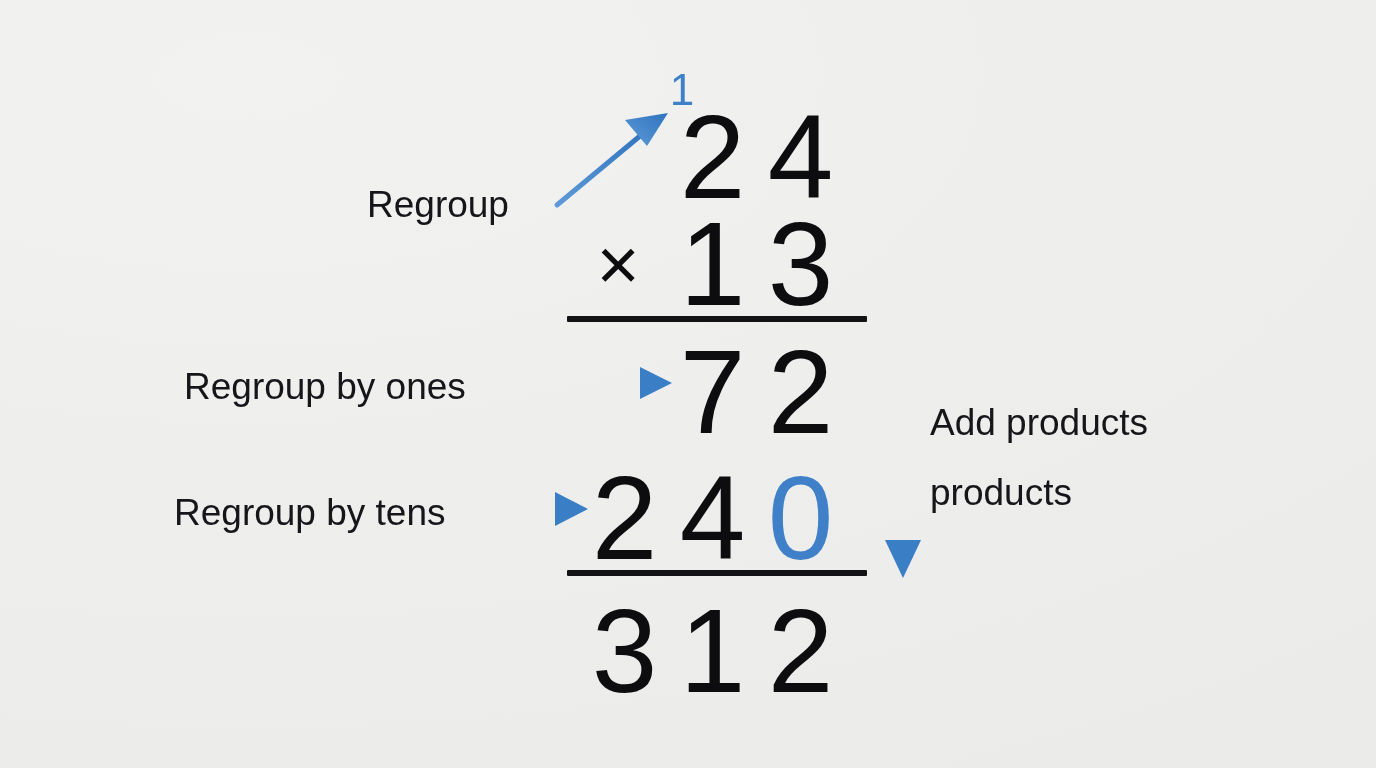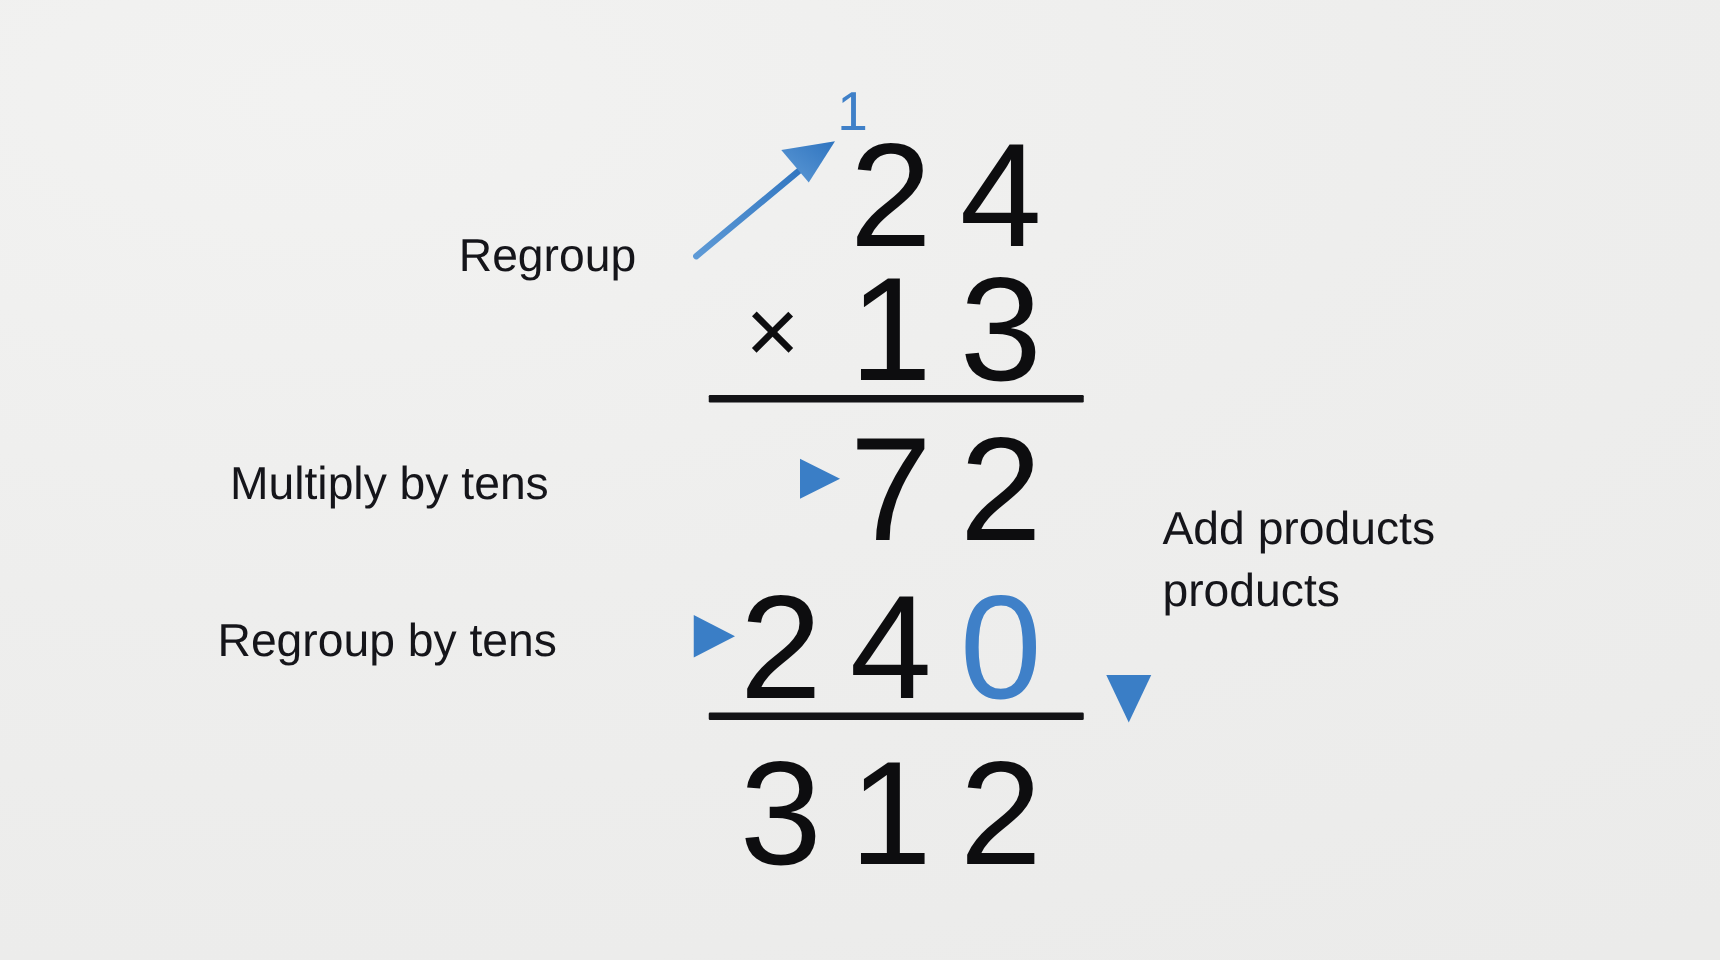--- a/index.html
+++ b/index.html
@@ -151,20 +151,20 @@
   <div class="digit blue" style="left:761px; top:459px;">0</div>
 
   <div class="rule" style="left:567px; top:570px; width:300px;"></div>
 
   <div class="digit" style="left:585px; top:592px;">3</div>
   <div class="digit" style="left:673px; top:592px;">1</div>
   <div class="digit" style="left:761px; top:592px;">2</div>
 
   <div class="label" style="left:367px; top:180px;">Regroup</div>
 
-  <div class="label" style="left:184px; top:362px;">Multiply by tens</div>
+  <div class="label" style="left:184px; top:362px;">Regroup by ones</div>
 
   <div class="label" style="left:174px; top:488px;">Regroup by tens</div>
 
   <div class="label" style="left:930px; top:398px;">Add products</div>
-  <div class="label" style="left:930px; top:448px;">products</div>
+  <div class="label" style="left:930px; top:468px;">products</div>
 
 </div>
 
 </body></html>

